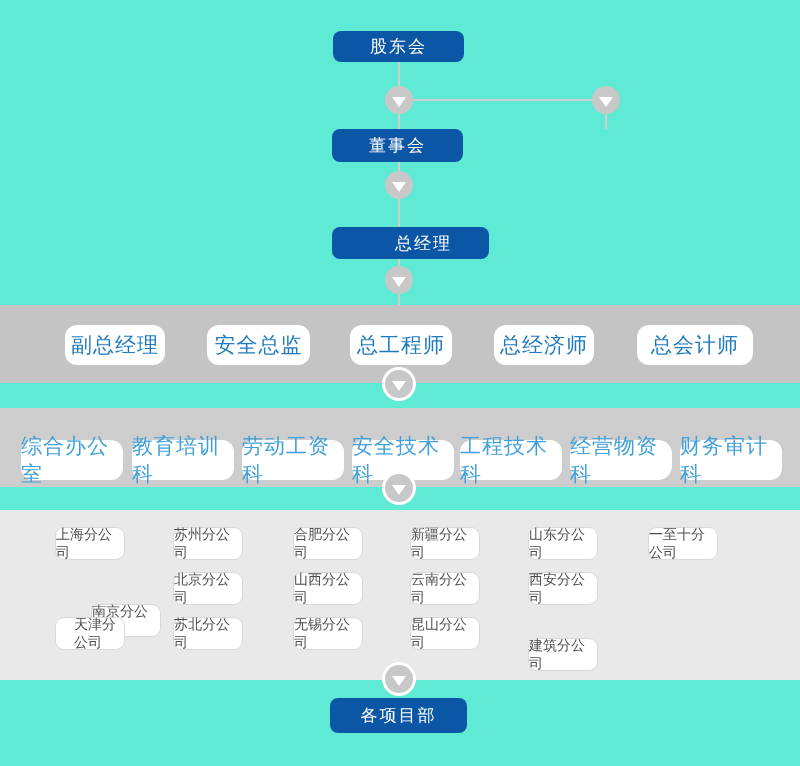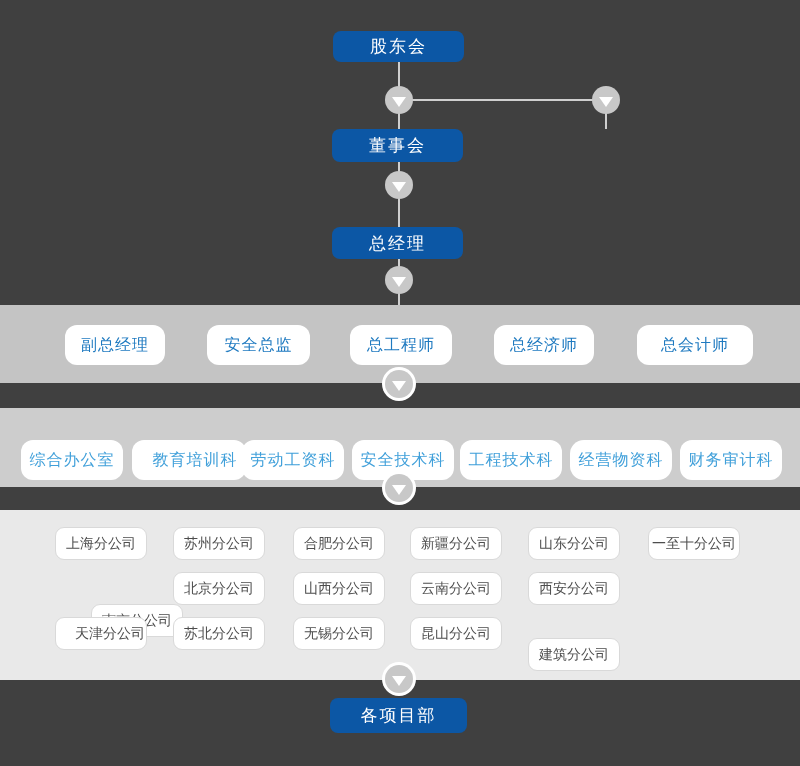--- a/index.html
+++ b/index.html
@@ -14,21 +14,21 @@
     --circle:#c8c8c8;
   }
   html,body{margin:0;padding:0;}
   body{
     background:#ffffff;
     font-family:"DejaVu Sans","Liberation Sans",sans-serif;
   }
   .canvas{
     position:relative;
     width:800px;height:766px;
-    background:#404040;
+    background:#5eead4;
     overflow:hidden;
   }
   
   .vline{position:absolute;width:2px;background:var(--connector);}
   .hline{position:absolute;height:2px;background:var(--connector);}
   
   .junction{
     position:absolute;
     width:28px;height:28px;
     border-radius:50%;
@@ -59,30 +59,30 @@
   .band{position:absolute;left:0;width:800px;z-index:1;}
   .band1{top:305px;height:78px;background:var(--band1-bg);}
   .band2{top:408px;height:79px;background:var(--band2-bg);}
   .band3{top:510px;height:170px;background:var(--band3-bg);}
   
   .pill{
     position:absolute;
     background:#ffffff;
     border-radius:12px;
     display:flex;align-items:center;justify-content:center;
-    font-size:16px;
+    font-size:21px;
     letter-spacing:1px;
     z-index:2;
   }
   .pill.b1{top:325px;height:40px;color:var(--band1-text);}
   .pill.b2{top:440px;height:40px;width:102px;color:var(--band2-text);}
   
   .branch{
     position:absolute;
-    width:92px;height:33px;
+    width:70px;height:33px;
     background:#ffffff;
     border:1px solid #d9d9d9;
     border-radius:9px;
     display:flex;align-items:center;justify-content:center;
     font-size:14px;
     color:var(--band3-text);
     z-index:2;
     box-sizing:border-box;
   }
 </style>
@@ -114,32 +114,32 @@
     </div>
   <div class="junction ringed" style="left:385px;top:474px;">
       <span class="tri"></span>
     </div>
   <div class="junction ringed" style="left:385px;top:665px;">
       <span class="tri"></span>
     </div>
 
   <div class="node-blue" style="left:333px;top:31px;width:131px;height:31px;">股东会</div>
   <div class="node-blue" style="left:332px;top:129px;width:131px;height:33px;">董事会</div>
-  <div class="node-blue" style="left:332px;top:227px;width:131px;height:32px;">总经理</div>
+  <div class="node-blue" style="left:332px;top:227px;width:131px;height:32px;padding-left:26px;">总经理</div>
 
   <div class="band band1"></div>
   <div class="pill b1" style="left:65px;width:100px;">副总经理</div>
   <div class="pill b1" style="left:207px;width:103px;">安全总监</div>
   <div class="pill b1" style="left:350px;width:102px;">总工程师</div>
   <div class="pill b1" style="left:494px;width:100px;">总经济师</div>
   <div class="pill b1" style="left:637px;width:116px;">总会计师</div>
 
   <div class="band band2"></div>
   <div class="pill b2" style="left:21px;">综合办公室</div>
-  <div class="pill b2" style="left:132px;padding-left:12px;">教育培训科</div>
+  <div class="pill b2" style="left:132px;">教育培训科</div>
   <div class="pill b2" style="left:242px;">劳动工资科</div>
   <div class="pill b2" style="left:352px;">安全技术科</div>
   <div class="pill b2" style="left:460px;">工程技术科</div>
   <div class="pill b2" style="left:570px;border-radius:14px;">经营物资科</div>
   <div class="pill b2" style="left:680px;">财务审计科</div>
 
   <div class="band band3"></div>
 
   <div class="branch" style="left:55px;top:527px;">上海分公司</div>
   <div class="branch" style="left:173px;top:527px;">苏州分公司</div>

